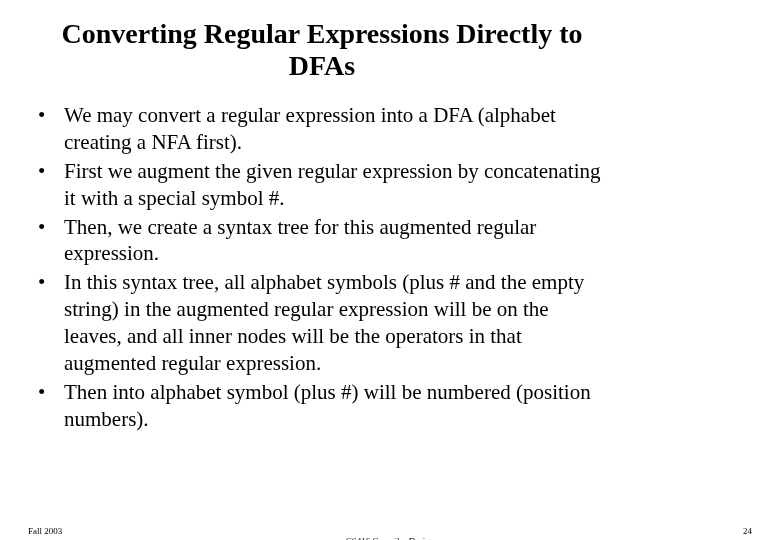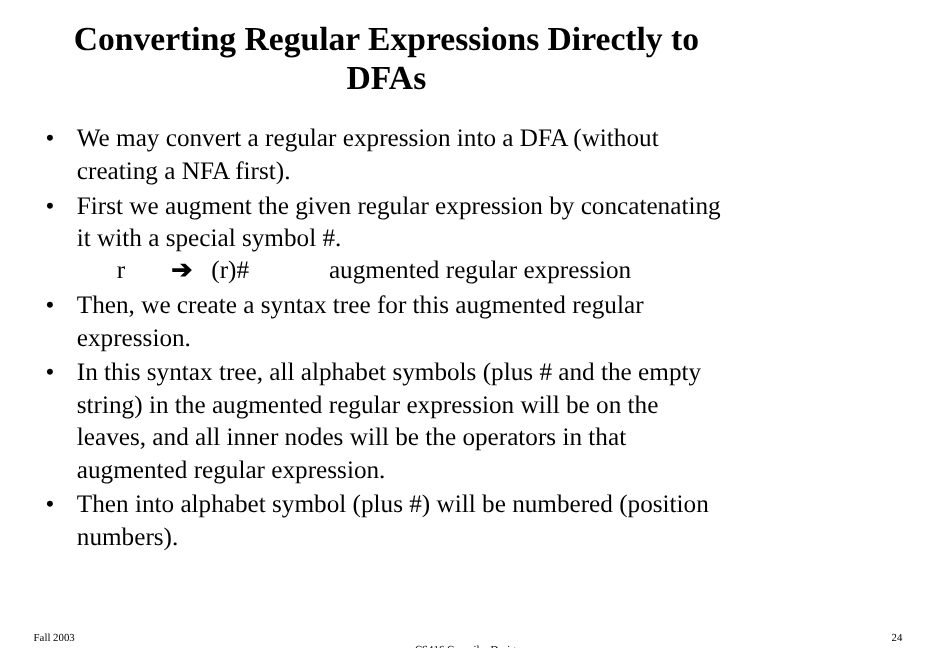--- a/index.html
+++ b/index.html
@@ -24,37 +24,27 @@
 <body>
 
 <div class="slide">
   <div class="title">Converting Regular Expressions Directly to DFAs</div>
 
   <div class="body">
     <ul class="top">
 
       <li>
         <span class="bullet">•</span>
-        <span class="content">We may convert a regular expression into a DFA (without creating a NFA first).</span>
+        <span class="content">We may convert a regular expression into a DFA (alphabet creating a NFA first).</span>
       </li>
 
       <li>
         <span class="bullet">•</span>
         <span class="content">
           <span>First we augment the given regular expression by concatenating it with a special symbol #.</span><br>
-          <span class="indent-inside">
-            <span class="gap1"></span>
-            <span class="seg">r</span>
-            <span class="gap1"></span>
-            <span class="seg arrow">➔</span>
-            <span>&nbsp;</span>
-            <span class="seg">(r)#</span>
-            <span class="gap2"></span>
-            <span class="seg">augmented regular expression</span>
-          </span>
         </span>
       </li>
 
       <li>
         <span class="bullet">•</span>
         <span class="content">Then, we create a syntax tree for this augmented regular expression.</span>
       </li>
 
       <li>
         <span class="bullet">•</span>

